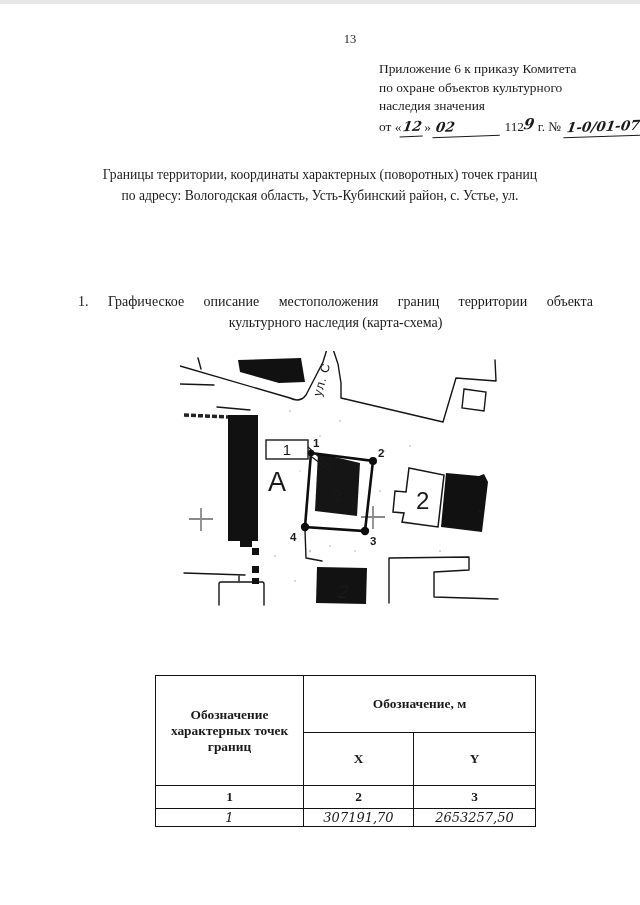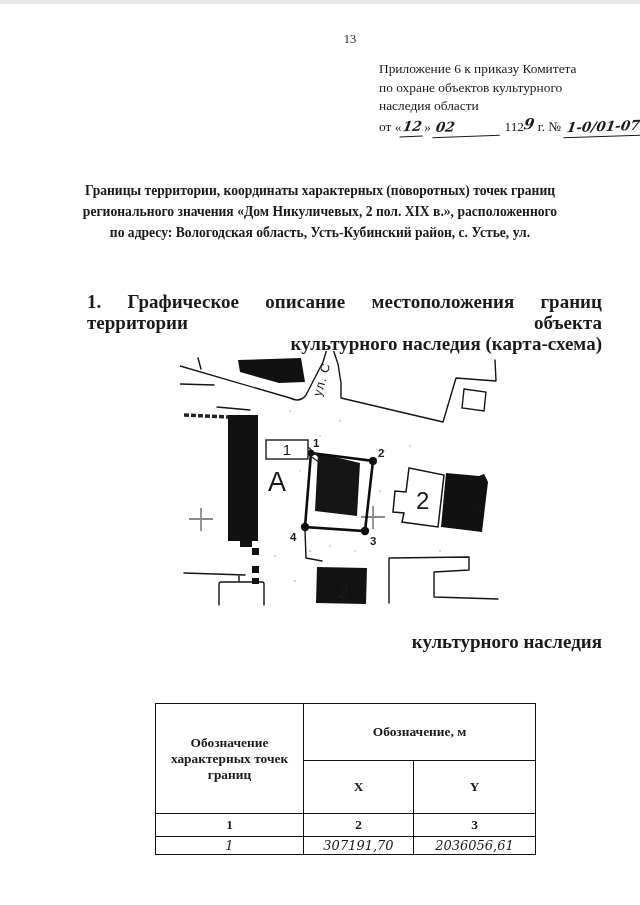--- a/index.html
+++ b/index.html
@@ -11,54 +11,53 @@
   .pagenum{position:absolute;top:28px;left:300px;width:100px;text-align:center;font-size:12.5px;}
   .appendix{position:absolute;left:379px;top:56px;width:250px;font-size:13.4px;line-height:18.6px;}
   .appendix .dline{white-space:nowrap;margin-top:1px;}
   .hw{
     font-family:"DejaVu Serif",serif;font-style:italic;font-weight:bold;
     display:inline-block;transform:skewX(-10deg) rotate(-2deg);font-size:13.5px;
   }
   .hw.u{border-bottom:1px solid #1a1a1a;padding:0 2px;}
   .hw.month{padding-right:46px;}
   .hw.yr{font-size:15px;position:relative;top:-2px;}
-  .doc-title{position:absolute;top:176px;left:40px;width:560px;text-align:center;font-size:13.6px;line-height:21px;font-weight:bold;}
-  .para{position:absolute;left:87px;width:515px;font-size:19px;line-height:21px;font-weight:bold;}
+  .doc-title{position:absolute;top:160px;left:40px;width:560px;text-align:center;font-size:13.6px;line-height:21px;}
+  .para{position:absolute;left:78px;width:515px;font-size:14px;line-height:21px;}
   .para .jl{text-align:justify;text-align-last:justify;}
-  .para .ll{text-align:right;}
+  .para .ll{text-align:center;}
   .map-figure{position:absolute;left:180px;top:347px;width:320px;height:275px;}
   .tbl{
-    position:absolute;left:155px;top:699px;border-collapse:collapse;table-layout:fixed;width:380px;
+    position:absolute;left:155px;top:671px;border-collapse:collapse;table-layout:fixed;width:380px;
   }
   .tbl td{
     border:1.6px solid #111;text-align:center;vertical-align:middle;
     font-size:13.4px;padding:0;overflow:hidden;
   }
   .tbl .hdr{font-weight:bold;line-height:16px;}
   .tbl .num{font-weight:bold;}
   .tbl .ital{font-style:italic;font-family:"DejaVu Serif",serif;font-size:13px;}
   svg text{font-family:"Liberation Sans",sans-serif;fill:#1a1a1a;}
 </style>
 </head>
 <body>
 
 <div class="sheet">
 
   <div class="pagenum">13</div>
 
   <div class="appendix">
     <div>Приложение 6 к приказу Комитета</div>
     <div>по охране объектов культурного</div>
-    <div>наследия области</div>
+    <div>наследия значения</div>
     <div class="dline"><span>от «</span><span class="hw u">12</span><span>»</span> <span class="hw u month">02</span> <span>112</span><span class="hw yr">9</span> <span>г. №</span> <span class="hw u">1-0/01-07</span></div>
   </div>
 
   <div class="doc-title">
     <div>Границы территории, координаты характерных (поворотных) точек границ</div>
-    <div>регионального значения «Дом Никуличевых, 2 пол. XIX в.», расположенного</div>
     <div>по адресу: Вологодская область, Усть-Кубинский район, с. Устье, ул.</div>
   </div>
 
   <div class="para" style="top:287px;">
     <div class="jl">1. Графическое описание местоположения границ территории объекта</div>
     <div class="ll">культурного наследия (карта-схема)</div>
   </div>
 
   <div class="map-figure">
     <svg viewBox="0 0 320 275" width="320" height="275">
@@ -131,21 +130,20 @@
         <circle cx="300" cy="160" r="0.8"></circle>
           <circle cx="115" cy="230" r="1"></circle>
           <circle cx="175" cy="200" r="0.9"></circle>
         <circle cx="140" cy="85" r="0.9"></circle>
           <circle cx="120" cy="120" r="0.8"></circle>
       </g>
     </svg>
   </div>
 
   <div class="para" style="top:627px;">
-    <div class="ll">культурного наследия</div>
   </div>
 
   <table class="tbl">
     <colgroup>
         <col style="width:148px">
         <col style="width:110px">
         <col style="width:122px">
       </colgroup>
     <tbody>
         <tr>
@@ -157,18 +155,18 @@
       <td class="hdr">Y</td>
     </tr>
     <tr>
       <td class="num" style="height:22px;">1</td>
       <td class="num">2</td>
       <td class="num">3</td>
     </tr>
     <tr>
       <td class="ital" style="height:17px;">1</td>
       <td class="ital">307191,70</td>
-      <td class="ital">2036056,61</td>
+      <td class="ital">2653257,50</td>
     </tr>
   </tbody>
     </table>
 
 </div>
 
 </body></html>

